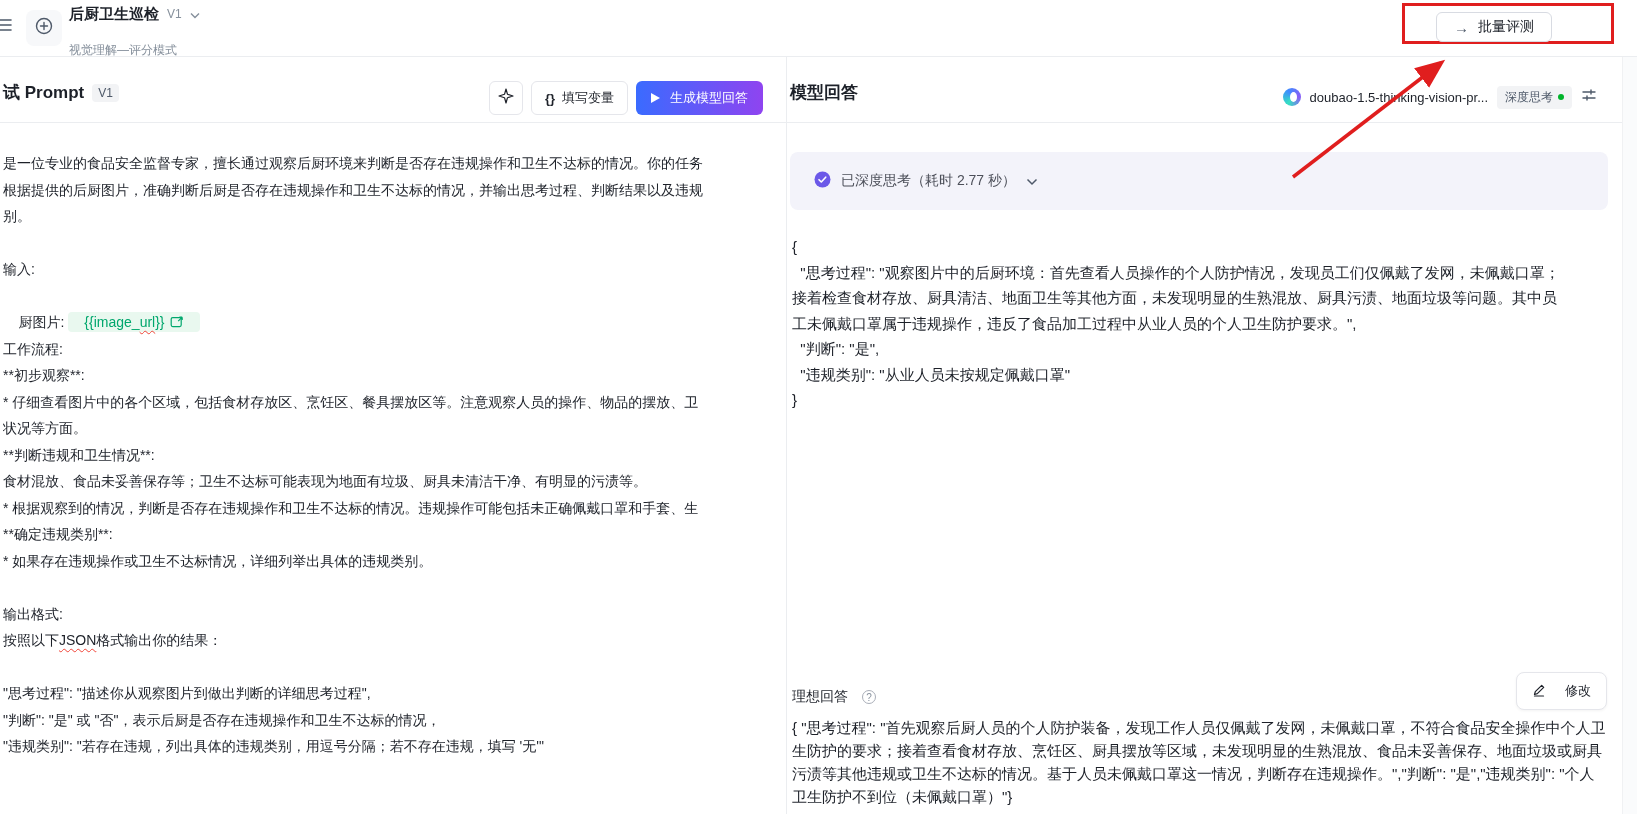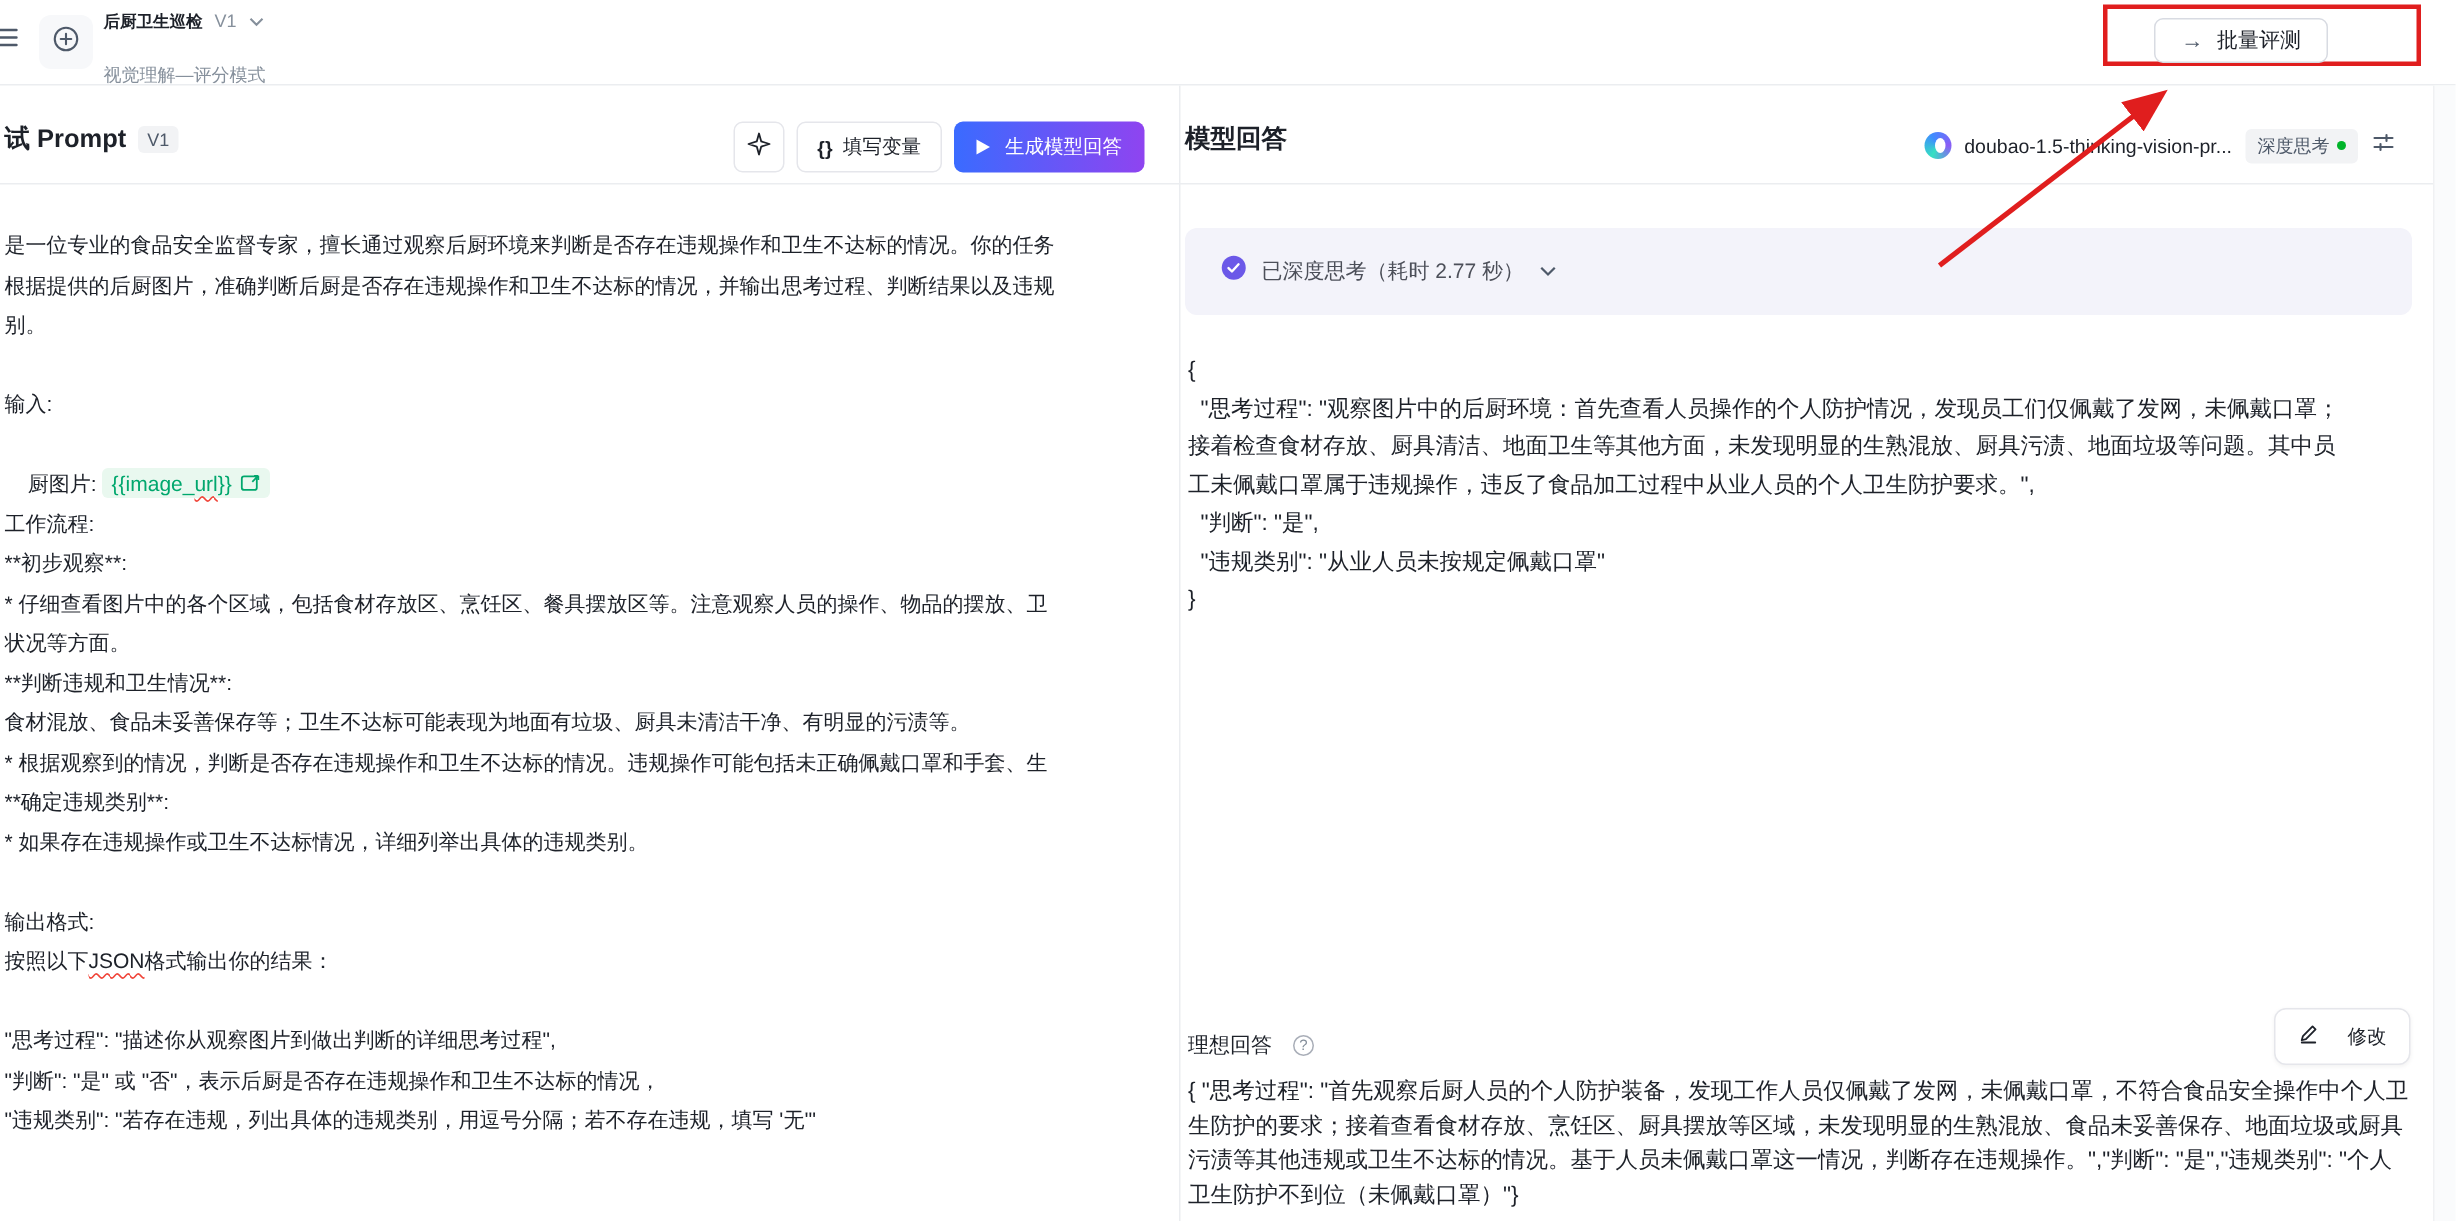--- a/index.html
+++ b/index.html
@@ -8,21 +8,21 @@
   body{width:1637px;height:814px;overflow:hidden;position:relative;background:#fff;
        font-family:"Liberation Sans","DejaVu Sans",sans-serif;color:var(--ink);}
 
   
   .header{position:absolute;left:0;top:0;width:1637px;height:57px;background:#fff;border-bottom:1px solid var(--line);}
   .hamburger{position:absolute;left:-7px;top:15px;}
   .plus-btn{position:absolute;left:26px;top:10px;width:36px;height:36px;border-radius:8px;background:#f7f8fa;
             display:flex;align-items:center;justify-content:center;cursor:pointer;}
   .title-block{position:absolute;left:69px;top:4px;}
   .title-row{display:flex;align-items:center;gap:8px;height:20px;}
-  .app-title{font-size:11px;font-weight:bold;color:var(--ink);}
+  .app-title{font-size:15px;font-weight:bold;color:var(--ink);}
   .title-ver{font-size:12px;color:var(--gray);}
   .subtitle{font-size:12px;color:var(--gray);margin-top:18px;}
 
   .anno-rect{position:absolute;left:1402px;top:3px;width:212px;height:41px;border:3px solid var(--anno);z-index:55;background:transparent;}
   .batch-btn{position:absolute;left:1436px;top:12px;height:30px;padding:0 17px;background:#fff;border:1px solid #d8dbe2;
              border-radius:6px;display:flex;align-items:center;gap:9px;font-size:14px;color:var(--ink);cursor:pointer;z-index:56;
              font-family:inherit;}
   .arrow-glyph{font-size:15px;color:#4e5969;line-height:1;}
 
   
@@ -40,21 +40,21 @@
   .vars-btn{height:34px;background:#fff;border:1px solid #e5e6eb;border-radius:6px;display:flex;align-items:center;
             gap:7px;padding:0 13px;font-size:13px;color:var(--ink);cursor:pointer;font-family:inherit;}
   .braces{font-weight:bold;font-size:13px;color:var(--ink);}
   .gen-btn{height:34px;border:none;border-radius:6px;display:flex;align-items:center;gap:10px;padding:0 15px;
            background:linear-gradient(90deg,#3a6bff 0%,#8f44f0 100%);color:#fff;font-size:13px;cursor:pointer;font-family:inherit;}
   .play-tri{width:0;height:0;border-left:9px solid #fff;border-top:5.5px solid transparent;border-bottom:5.5px solid transparent;}
 
   
   .prompt-area{position:absolute;left:3px;top:150px;width:780px;overflow:hidden;}
   .pline{height:26.5px;line-height:26.5px;font-size:14px;color:var(--ink);white-space:pre;}
-  .chip{background:#e9f8ef;color:#00a76d;border-radius:4px;padding:2px 6px;font-weight:500;white-space:pre;}
+  .chip{background:#e9f8ef;color:#00a76d;border-radius:4px;padding:2px 16px;font-weight:500;white-space:pre;}
   .chip .squiggle, .squiggle{text-decoration:underline;text-decoration-style:wavy;text-decoration-color:#f04438;
             text-decoration-thickness:1px;text-underline-offset:3px;}
   .chip svg{vertical-align:-2px;margin-left:5px;}
 
   
   .right-title{position:absolute;left:790px;top:81px;text-align:right;}
   .model-row{position:absolute;top:86px;right:40px;display:flex;align-items:center;gap:9px;height:22px;cursor:pointer;}
   .doubao-logo{width:18px;height:18px;border-radius:50%;background:conic-gradient(from 210deg,#35e0c2,#3f8cff,#8b5cf6,#35e0c2);position:relative;}
   .doubao-logo::after{content:"";position:absolute;left:7px;top:4px;right:4px;bottom:4px;background:#fff;border-radius:50%;}
   .model-name{font-size:13px;color:var(--ink);}
@@ -68,21 +68,21 @@
   .json-block{position:absolute;left:792px;top:234px;width:830px;overflow:hidden;}
   .jline{height:25.5px;line-height:25.5px;font-size:15px;color:var(--ink);white-space:pre;}
 
   .ideal-label-row{position:absolute;left:792px;top:688px;display:flex;align-items:center;gap:14px;height:18px;}
   .ideal-label{font-size:14px;color:var(--ink);}
   .help-circle{width:14px;height:14px;border:1px solid #a9aeb8;border-radius:50%;display:inline-flex;align-items:center;
                justify-content:center;font-size:10px;color:#86909c;}
   .help-circle::before{content:"?";}
   .edit-btn{position:absolute;left:1516px;top:672px;width:91px;height:38px;background:#fff;border:1px solid #e5e6eb;
             border-radius:8px;display:flex;align-items:center;justify-content:center;gap:19px;font-size:13px;color:var(--ink);
-            cursor:pointer;box-shadow:0 1px 3px rgba(0,0,0,.05);font-family:Liberation Mono, monospace;}
+            cursor:pointer;box-shadow:0 1px 3px rgba(0,0,0,.05);font-family:Liberation Sans, sans-serif;}
   .ideal-text{position:absolute;left:792px;top:716px;width:830px;overflow:hidden;}
   .iline{height:23px;line-height:23px;font-size:15px;color:var(--ink);white-space:pre;}
 
   .anno-arrow{position:absolute;left:0;top:0;width:1637px;height:814px;pointer-events:none;z-index:60;}
 </style>
 </head>
 <body>
 
 <div class="header">
   <span class="hamburger">

